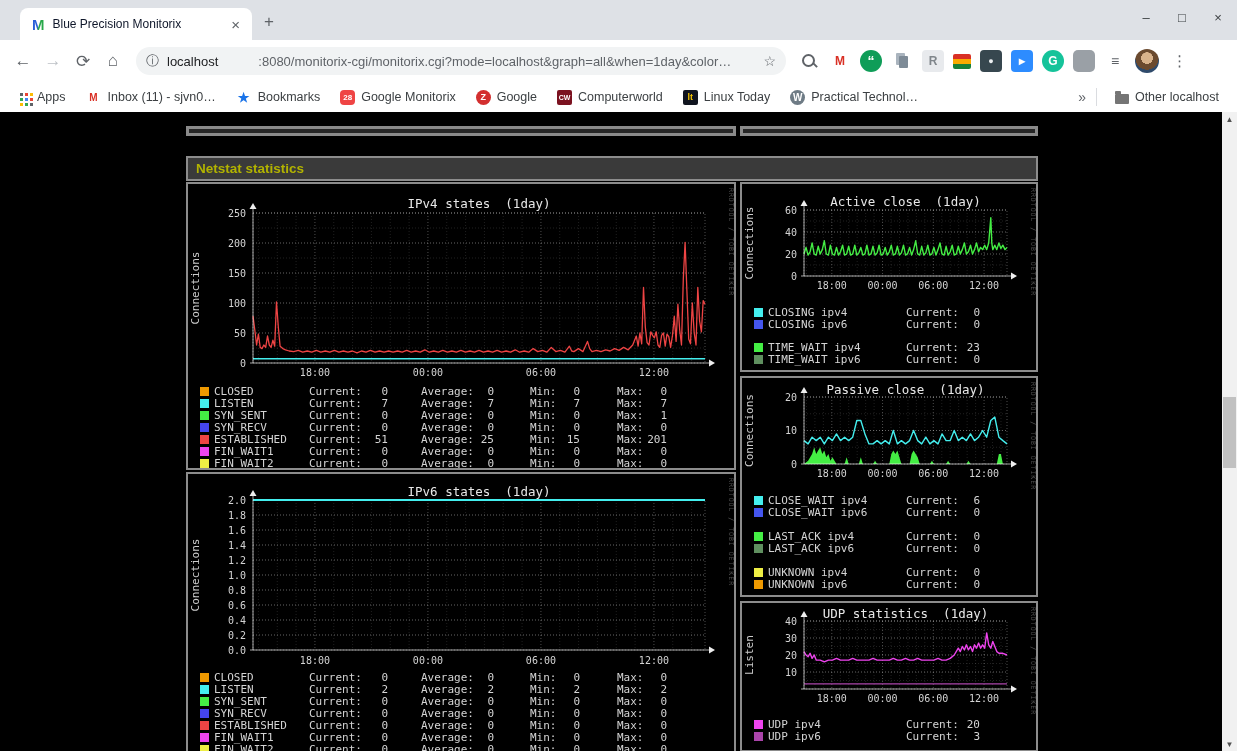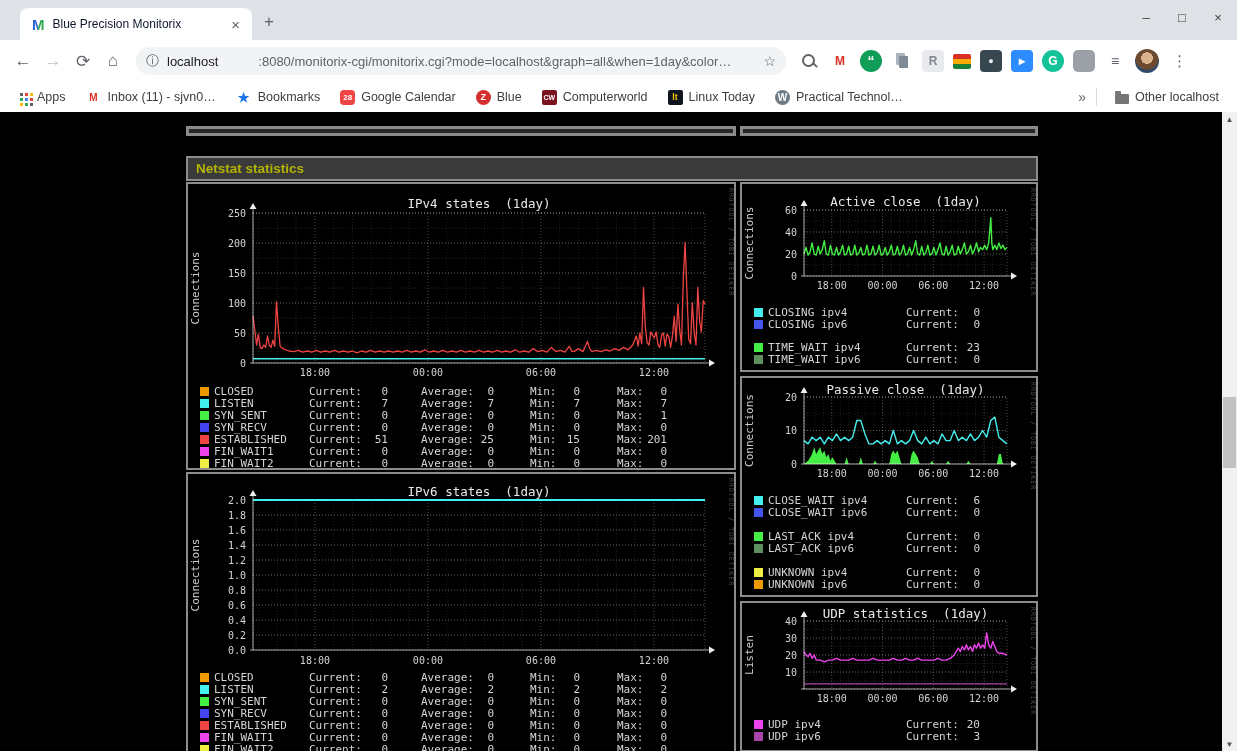--- a/index.html
+++ b/index.html
@@ -139,25 +139,25 @@
     <div class="bm">
       <span class="bmicon gm">M</span>
       <span>Inbox (11) - sjvn0…</span>
     </div>
     <div class="bm">
       <span class="bmicon" style="color:#1a73e8;font-size:13px">★</span>
       <span>Bookmarks</span>
     </div>
     <div class="bm">
       <span class="bmicon cal">28</span>
-      <span>Google Calendar</span>
+      <span>Google Monitorix</span>
     </div>
     <div class="bm">
       <span class="bmicon zd">Z</span>
-      <span>Blue</span>
+      <span>Google</span>
     </div>
     <div class="bm">
       <span class="bmicon cw">CW</span>
       <span>Computerworld</span>
     </div>
     <div class="bm">
       <span class="bmicon lt">lt</span>
       <span>Linux Today</span>
     </div>
     <div class="bm">

